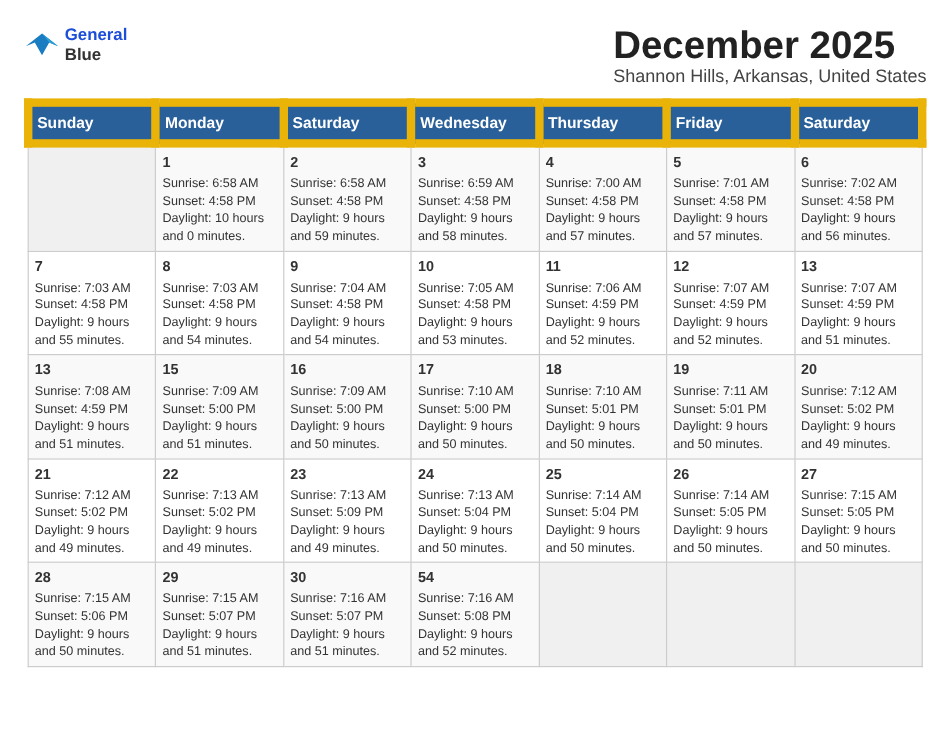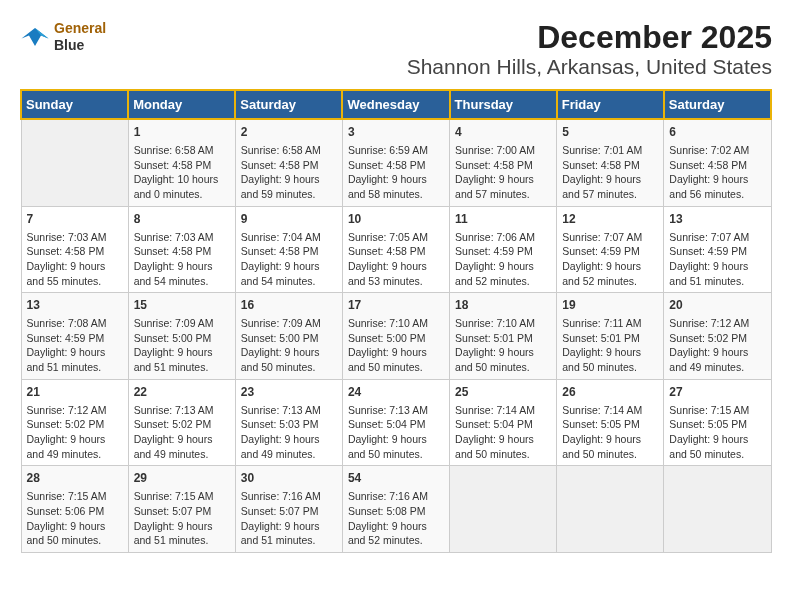--- a/index.html
+++ b/index.html
@@ -21,53 +21,51 @@
       align-items: center;
       gap: 4px;
     }
     .logo-text {
       font-size: 14px;
       color: #333;
       font-weight: bold;
       line-height: 1.2;
     }
     .logo-text span {
-      color: #a16207;
+      color: #1d4ed8;
     }
     .logo-bird {
       width: 30px;
       height: 24px;
     }
     .title-block {
-      text-align: right;
     }
     .month-title {
       font-size: 32px;
       font-weight: bold;
       color: #222;
       line-height: 1.1;
     }
     .location-title {
-      font-size: 21px;
+      font-size: 15px;
       color: #444;
-      margin-left: 45px;
     }
     table {
       width: 100%;
       border-collapse: collapse;
       font-size: 11px;
     }
     thead tr th {
       background-color: #2a6099;
       color: white;
       padding: 6px 4px;
       text-align: left;
       font-size: 13px;
       font-weight: bold;
-      border: 2px solid #eab308;
+      border: 7px solid #eab308;
     }
     tbody tr td {
       border: 1px solid #ccc;
       vertical-align: top;
       padding: 4px 5px;
       min-height: 70px;
       height: 85px;
       width: calc(100% / 7);
       color: #333;
       font-size: 10.5px;
@@ -280,21 +278,21 @@
         <td>
           <span class="day-number">22</span>
           <div>Sunrise: 7:13 AM</div>
           <div>Sunset: 5:02 PM</div>
           <div>Daylight: 9 hours</div>
           <div>and 49 minutes.</div>
         </td>
         <td>
           <span class="day-number">23</span>
           <div>Sunrise: 7:13 AM</div>
-          <div>Sunset: 5:03 PM</div>
+          <div>Sunset: 5:09 PM</div>
           <div>Daylight: 9 hours</div>
           <div>and 49 minutes.</div>
         </td>
         <td>
           <span class="day-number">24</span>
           <div>Sunrise: 7:13 AM</div>
           <div>Sunset: 5:04 PM</div>
           <div>Daylight: 9 hours</div>
           <div>and 50 minutes.</div>
         </td>

